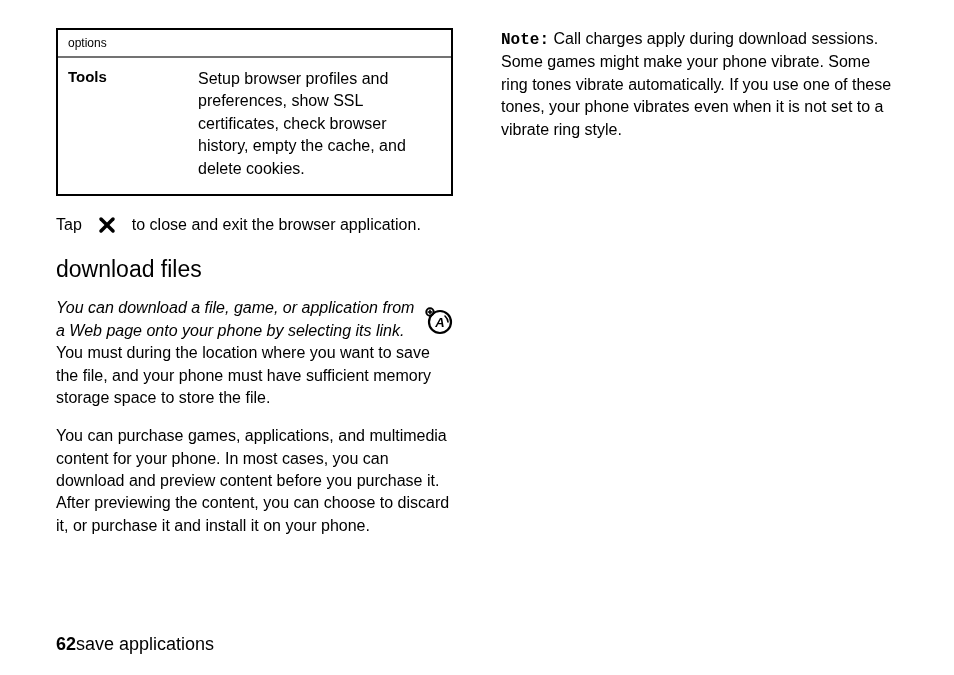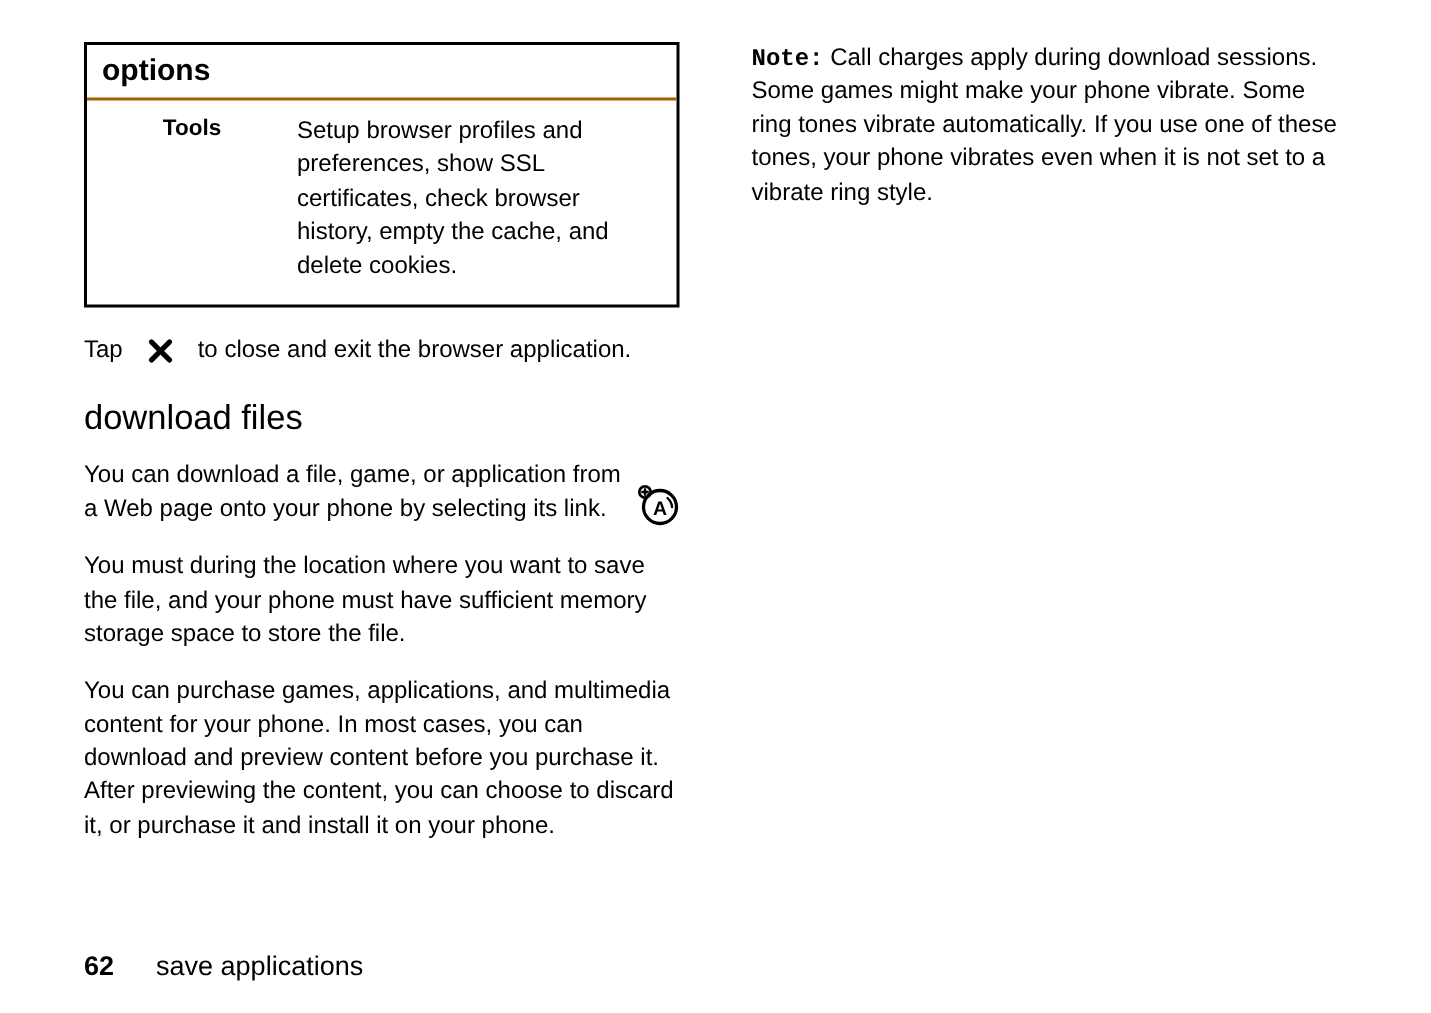--- a/index.html
+++ b/index.html
@@ -21,35 +21,34 @@
     .col { width: 398px; }
     .col-left { }
     .col-right { }
     .options-table {
       border: 2px solid #000;
       width: 100%;
       border-collapse: collapse;
       margin-bottom: 18px;
     }
     .options-header {
-      border-bottom: 2px solid #a16207;
+      border-bottom: 2px solid #737373;
       padding: 6px 10px;
       font-family: Arial, Helvetica, sans-serif;
-      font-weight: bold;
-      font-size: 20px;
+      font-weight: normal;
+      font-size: 12px;
     }
     .options-row { display: flex; }
     .options-cell-label {
       width: 140px;
       padding: 10px 10px 14px 10px;
       font-family: "Arial Narrow", Arial, sans-serif;
       font-weight: bold;
       font-size: 15px;
       font-stretch: condensed;
-      text-align: center;
     }
     .options-cell-desc {
       flex: 1;
       padding: 10px 14px 14px 0;
       font-size: 16px;
       line-height: 1.4;
     }
     .para {
       font-size: 16px;
       line-height: 1.4;
@@ -71,39 +70,39 @@
       vertical-align: middle;
     }
     .section-heading {
       font-size: 23px;
       font-weight: normal;
       margin-bottom: 14px;
     }
     .para-with-icon {
       display: flex;
       gap: 10px;
-      align-items: flex-end;
-      margin-bottom: 16px;
+      align-items: center;
+      margin-bottom: 0;
+      font-style: italic;
     }
     .para-with-icon .text {
       font-size: 16px;
       line-height: 1.4;
       flex: 1;
     }
     .network-icon {
       flex-shrink: 0;
       width: 28px;
       height: 28px;
       margin-top: 2px;
     }
     .note-label { font-weight: bold; font-family: Liberation Mono, monospace; }
     .footer {
       display: flex;
       align-items: baseline;
-      gap: 28px;
       margin-top: 8px;
     }
     .page-num {
       font-weight: bold;
       font-size: 18px;
     }
     .footer-label {
       font-size: 18px;
     }
   </style>

